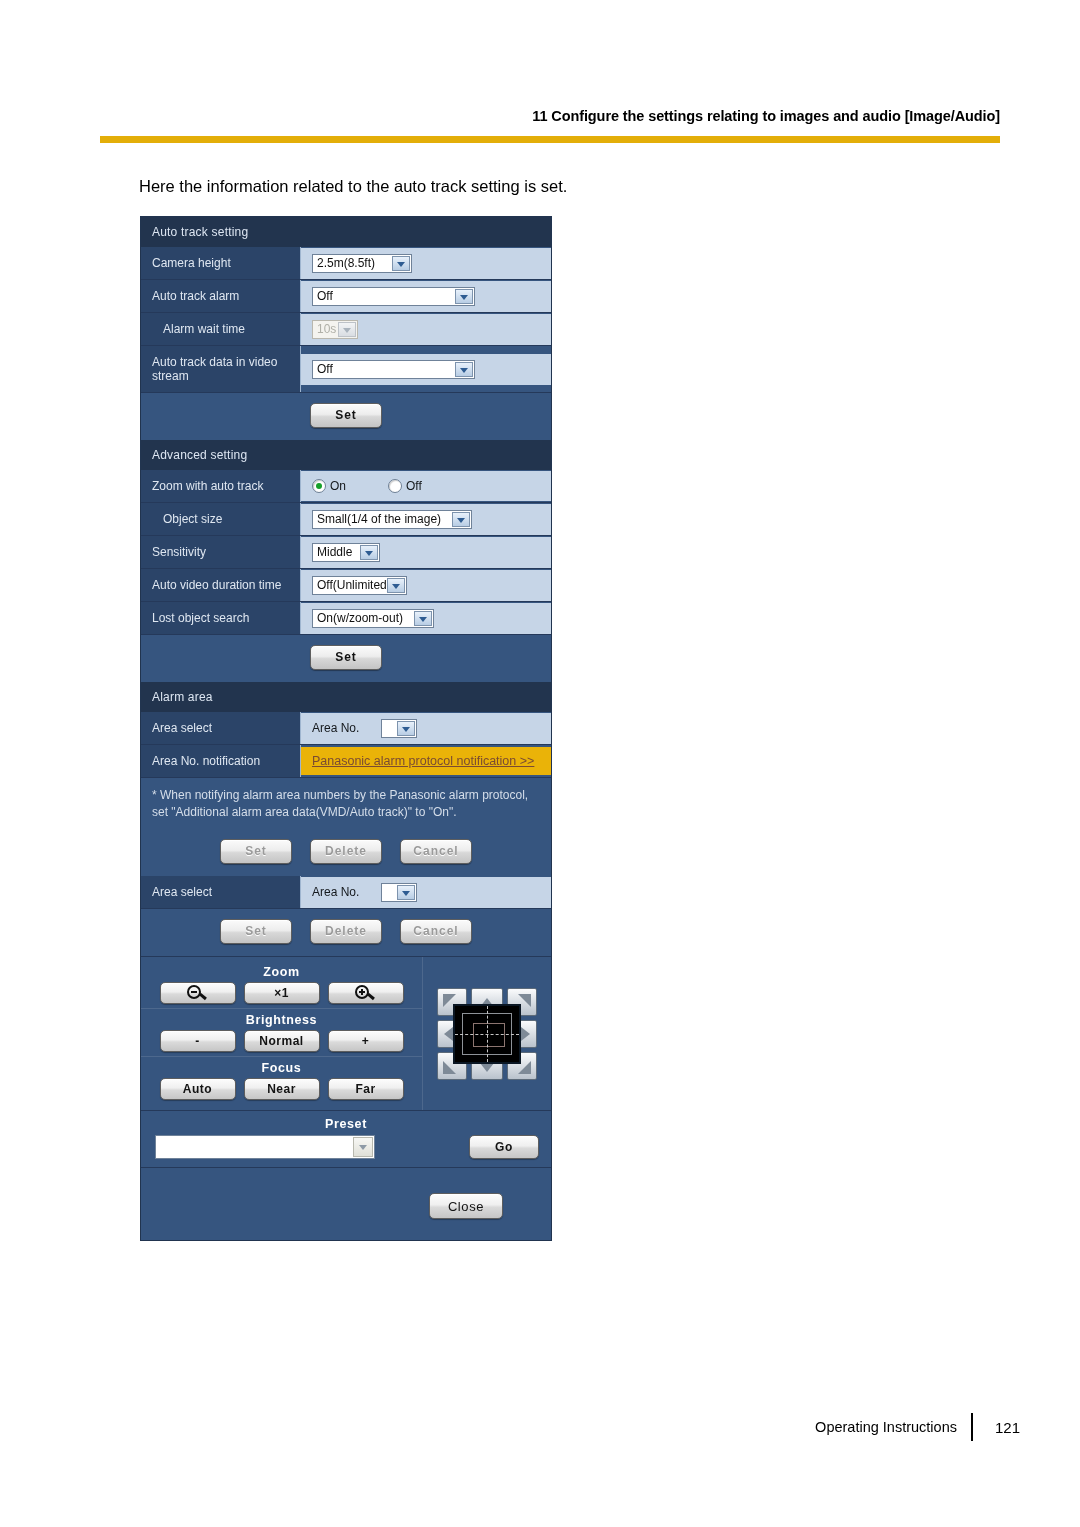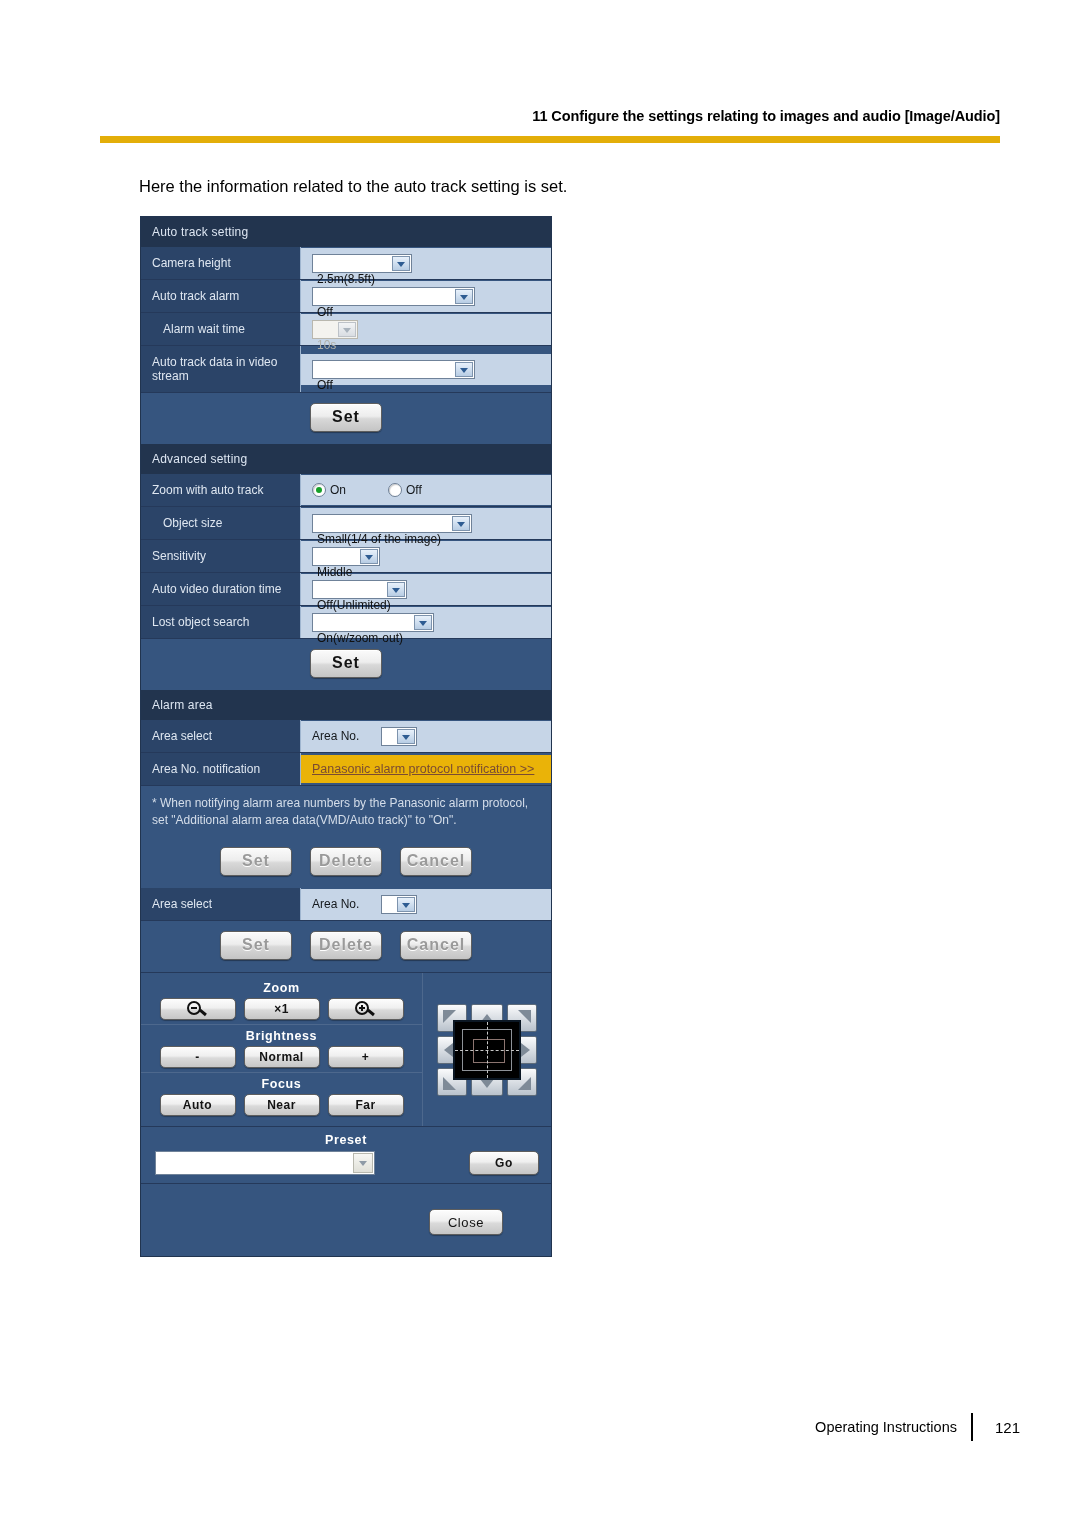--- a/index.html
+++ b/index.html
@@ -103,21 +103,21 @@
   .sel {
     position: relative;
     display: inline-block;
     background: #ffffff;
     border: 1px solid #6f8299;
     height: 19px;
     box-sizing: border-box;
     font-size: 12px;
     color: #101010;
     line-height: 17px;
-    padding: 16px 24px 0 4px;
+    padding: 0 24px 0 4px;
     white-space: nowrap;
     font-family: "Liberation Sans", sans-serif;
   }
   .sel .arrow {
     position: absolute;
     right: 1px; top: 1px;
     width: 18px; height: 15px;
     background: linear-gradient(#e8f1fb, #b8cde4);
     border: 1px solid #7d93ad;
     box-sizing: border-box;
@@ -192,21 +192,21 @@
     display: flex;
     justify-content: center;
     gap: 18px;
   }
 
   .btn {
     background: linear-gradient(#fbfbfb 0%, #ededed 45%, #d8d8d8 55%, #c4c4c4 100%);
     border: 1px solid #5e5e5e;
     border-radius: 5px;
     color: #131313;
-    font-size: 16px;
+    font-size: 12px;
     font-weight: bold;
     letter-spacing: 1px;
     text-align: center;
     padding: 4px 0 5px 0;
     width: 68px;
     box-shadow: inset 0 1px 0 #ffffff, 0 1px 1px rgba(0,0,0,.35);
     box-sizing: border-box;
     font-family: "Liberation Sans", sans-serif;
   }
   .btn.disabled { color: #9a9a9a; text-shadow: 0 1px 0 #ffffff; }

